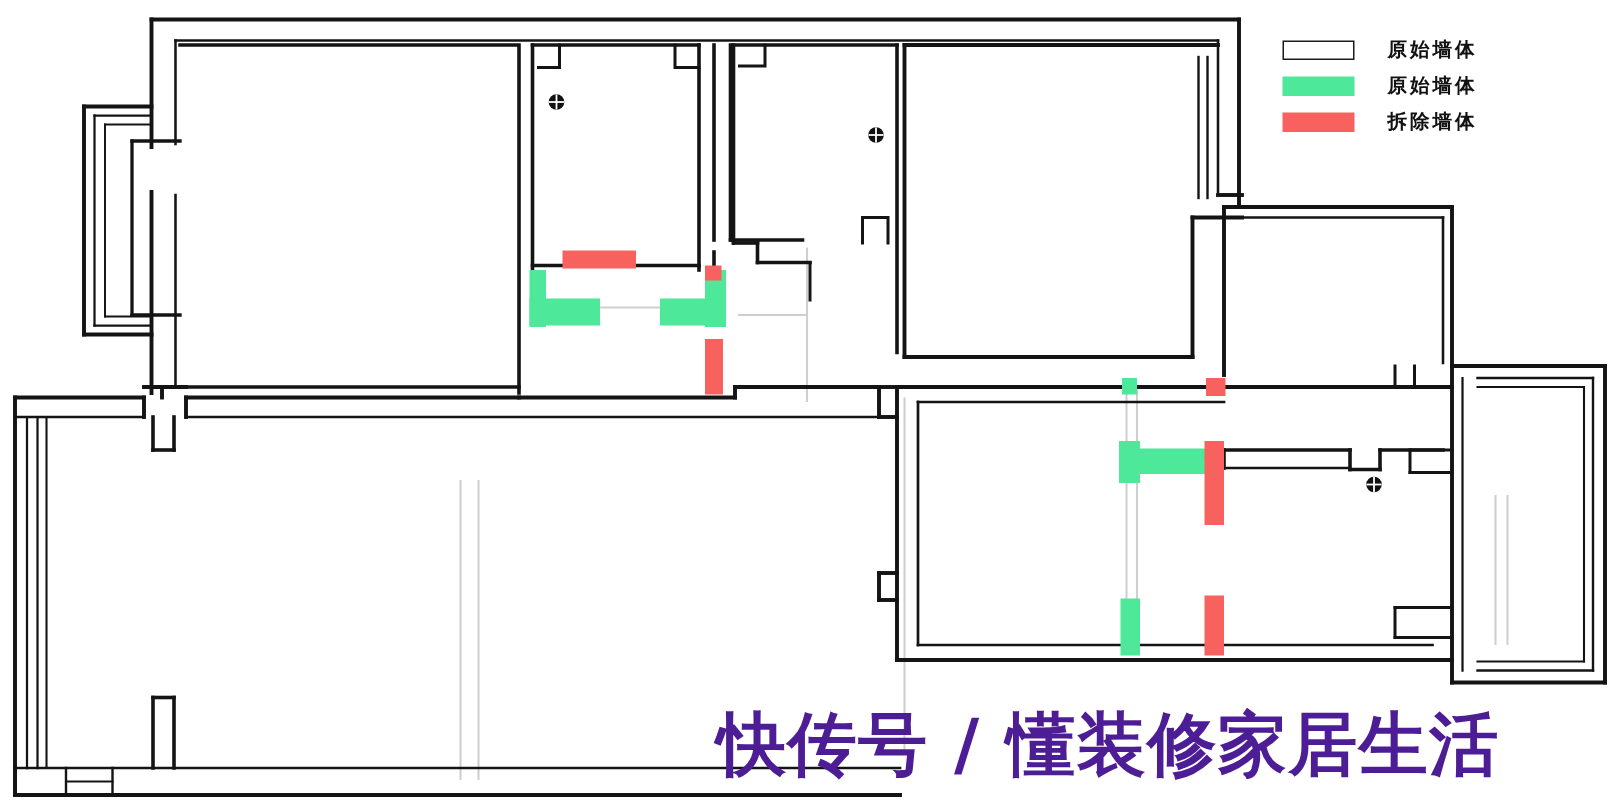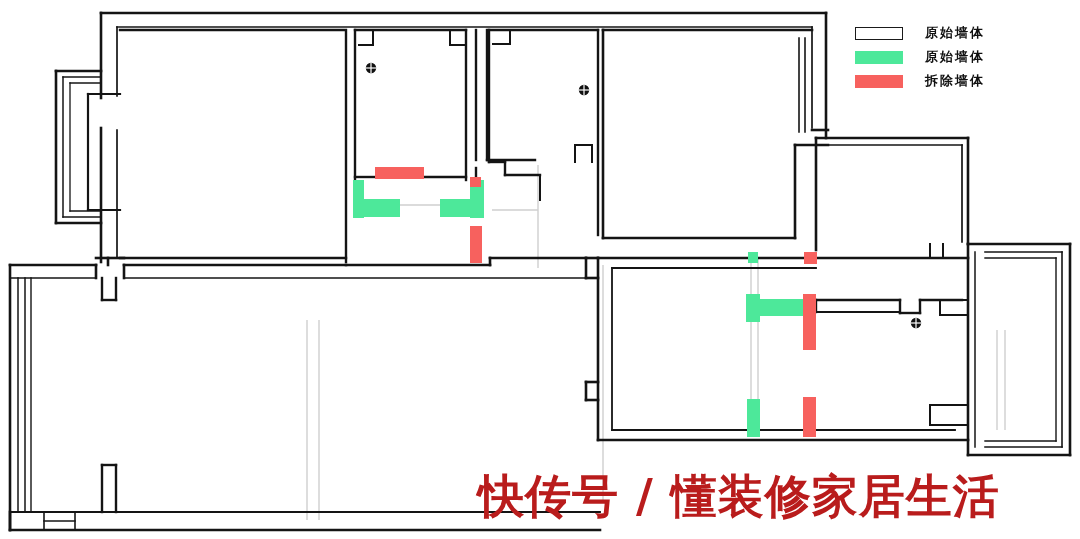--- a/index.html
+++ b/index.html
@@ -56,21 +56,21 @@
     white-space: nowrap;
     font-family: "DejaVu Sans", sans-serif;
   }
   
   #watermark {
     position: absolute;
     left: 478px;
     top: 473px;
     font-size: 46px;
     font-weight: bold;
-    color: #b91c1c;
+    color: #4c1d95;
     white-space: nowrap;
     letter-spacing: 1px;
     font-family: "DejaVu Sans", sans-serif;
     line-height: 1;
     text-align: center;
   }
 </style>
 </head>
 <body>
 

